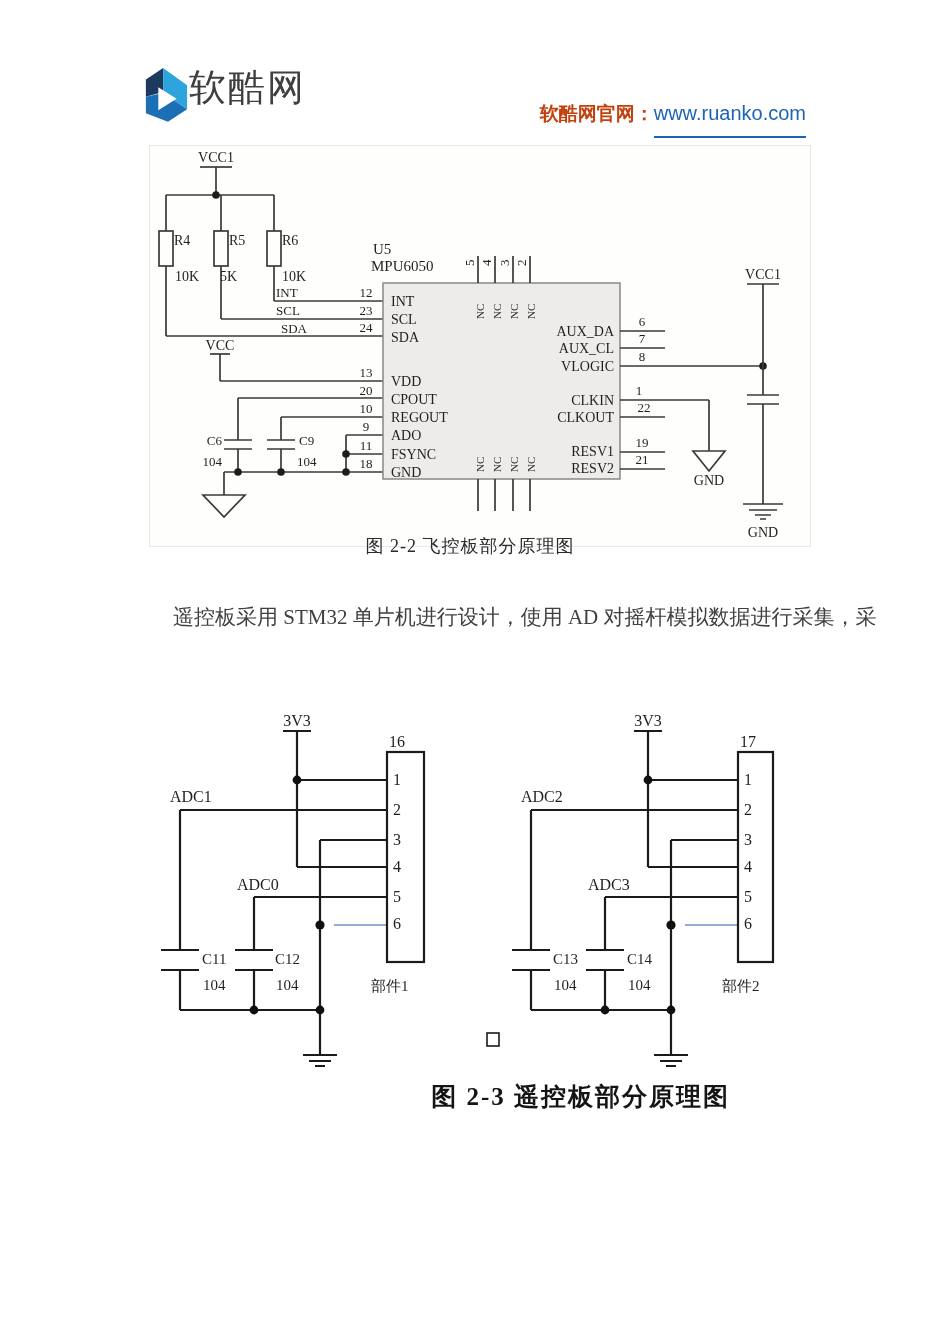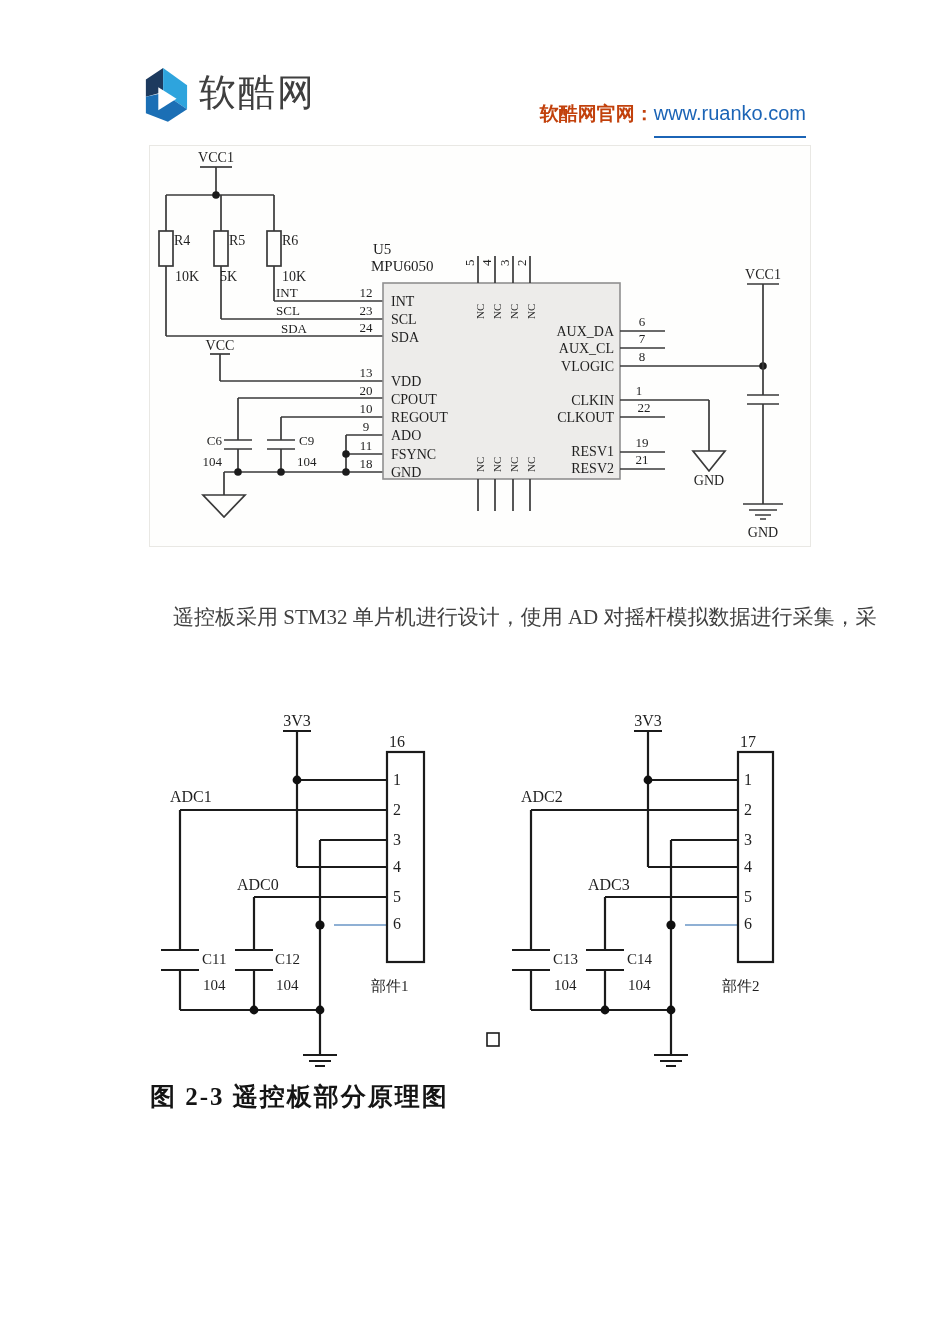--- a/index.html
+++ b/index.html
@@ -1,36 +1,36 @@
 <!DOCTYPE html>
 <html><head>
 <meta charset="utf-8">
 <style>
   html,body{margin:0;padding:0;background:#ffffff;}
   .page{position:relative;width:950px;height:1344px;background:#ffffff;overflow:hidden;
         font-family:"Liberation Serif","DejaVu Serif",serif;color:#1c1c1c;}
 
   
-  .logo{position:absolute;left:143px;top:63px;display:flex;align-items:center;gap:10px;}
+  .logo{position:absolute;left:143px;top:63px;display:flex;}
   .logo-text{font-family:"Liberation Sans","DejaVu Sans",sans-serif;font-size:37px;
              color:#3f3f3f;letter-spacing:2px;font-weight:500;}
   .site-link{position:absolute;top:101px;right:144px;white-space:nowrap;
              font-family:"Liberation Sans","DejaVu Sans",sans-serif;font-size:19px;}
   .site-label{color:#c2410c;font-weight:600;}
   .site-url{color:#1b64b6;text-decoration:none;border-bottom:2px solid #1b64b6;
             padding-bottom:12px;font-size:20px;}
 
   
   .fig1{position:absolute;left:150px;top:146px;width:660px;height:400px;
         background:#fefefd;outline:1px solid #e9e8e4;}
   .fig2{position:absolute;left:150px;top:700px;width:660px;height:380px;background:#ffffff;}
 
   .caption1{position:absolute;left:150px;top:534px;width:640px;text-align:center;
             font-size:18px;color:#2b2b2b;letter-spacing:1px;}
-  .caption2{position:absolute;left:150px;top:1080px;width:580px;text-align:left;
+  .caption2{position:absolute;left:150px;top:1080px;width:580px;text-align:right;
             font-size:25px;font-weight:600;color:#141414;letter-spacing:2px;}
 
   .para{position:absolute;left:145px;top:599px;width:700px;font-size:21px;
         line-height:37px;color:#404040;}
   .para .l1{text-indent:28px;white-space:nowrap;}
   .para .l2{white-space:nowrap;}
 
   
   .w1{stroke:#3a3a3a;stroke-width:1.7;fill:none;}
   .w2{stroke:#1b1b1b;stroke-width:2.2;fill:none;}
@@ -188,20 +188,21 @@
     </g>
 
     <g>
       <path class="w1" d="M597,138 H629 M613,138 V249 M597,249 H629 M597,258 H629 M613,258 V358"></path>
       <path class="w1" d="M593,358 H633 M599,364 H627 M605,369 H621 M610,373 H616"></path>
       <text class="t14 mid" x="613" y="133">VCC1</text>
       <text class="t14 mid" x="613" y="391">GND</text>
     </g>
   </svg>
 
+  <div class="caption1">图 2-2 飞控板部分原理图</div>
 
   <div class="para">
     <div class="l1">遥控板采用 STM32 单片机进行设计，使用 AD 对摇杆模拟数据进行采集，采</div>
   </div>
 
   <svg class="fig2" viewBox="0 0 660 380">
 
     <g>
       <path class="w2" d="M133,31 H161 M147,31 V80"></path>
       <text class="t16 mid" x="147" y="26">3V3</text>

